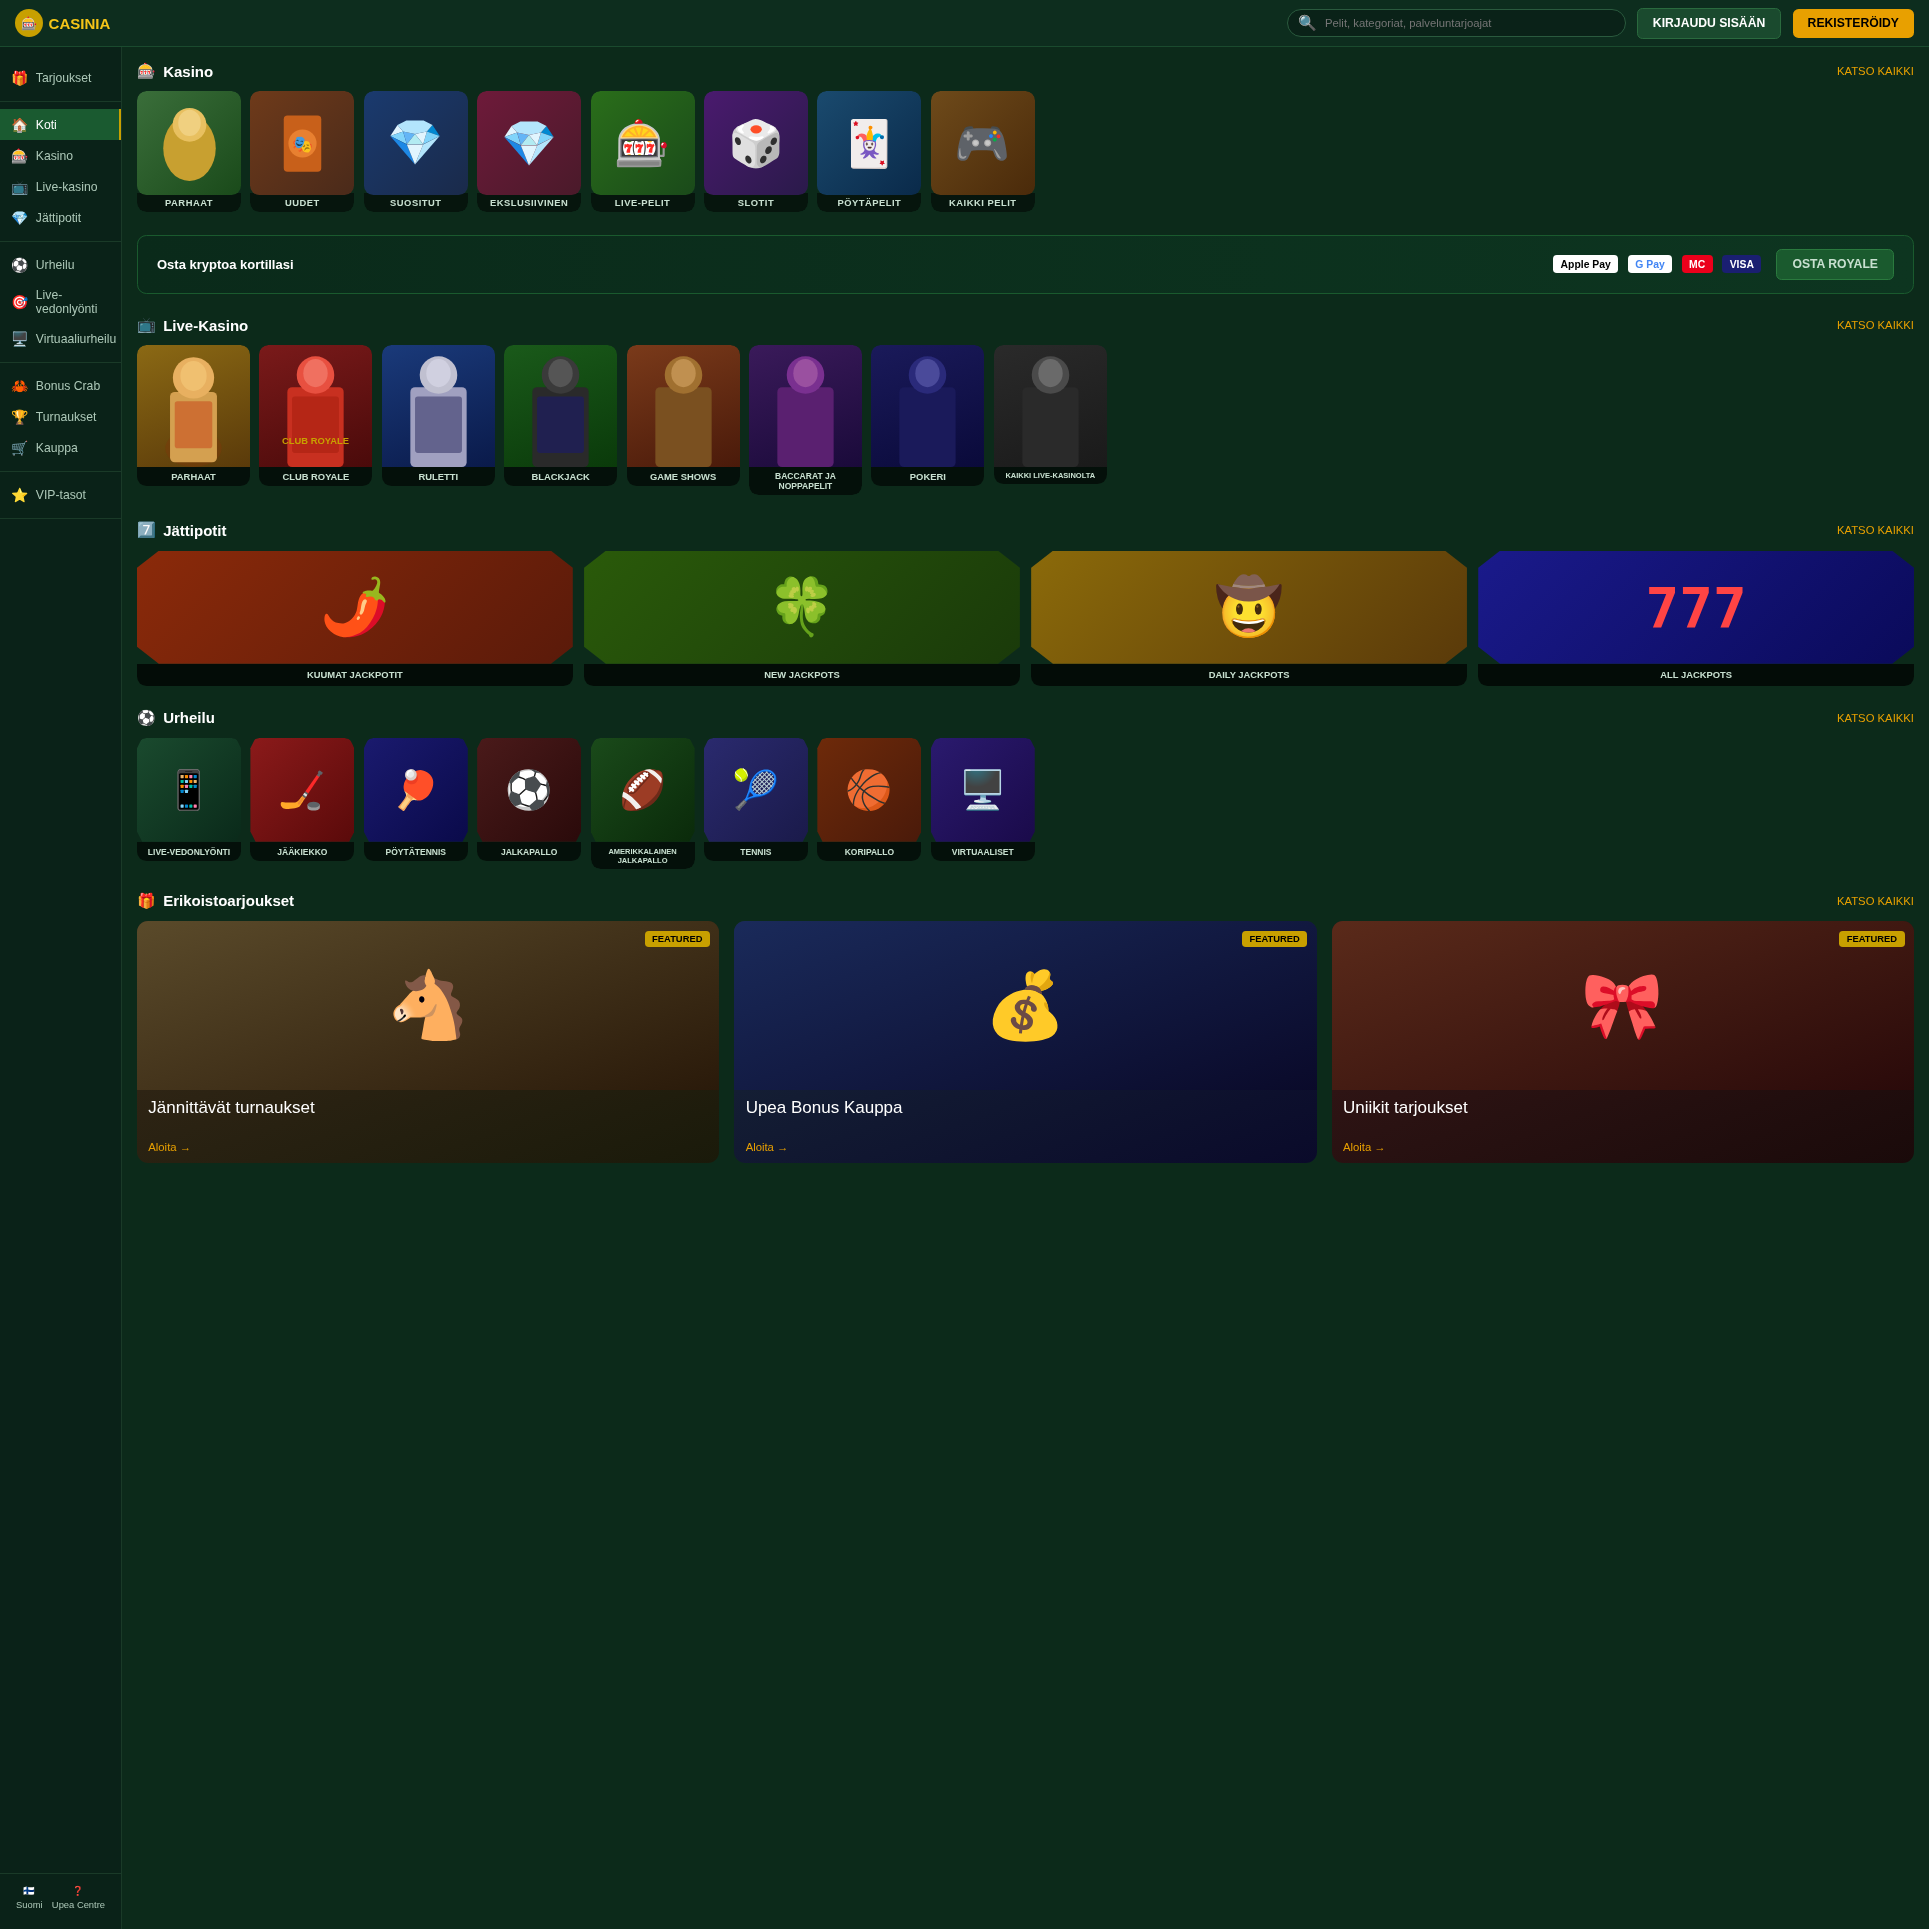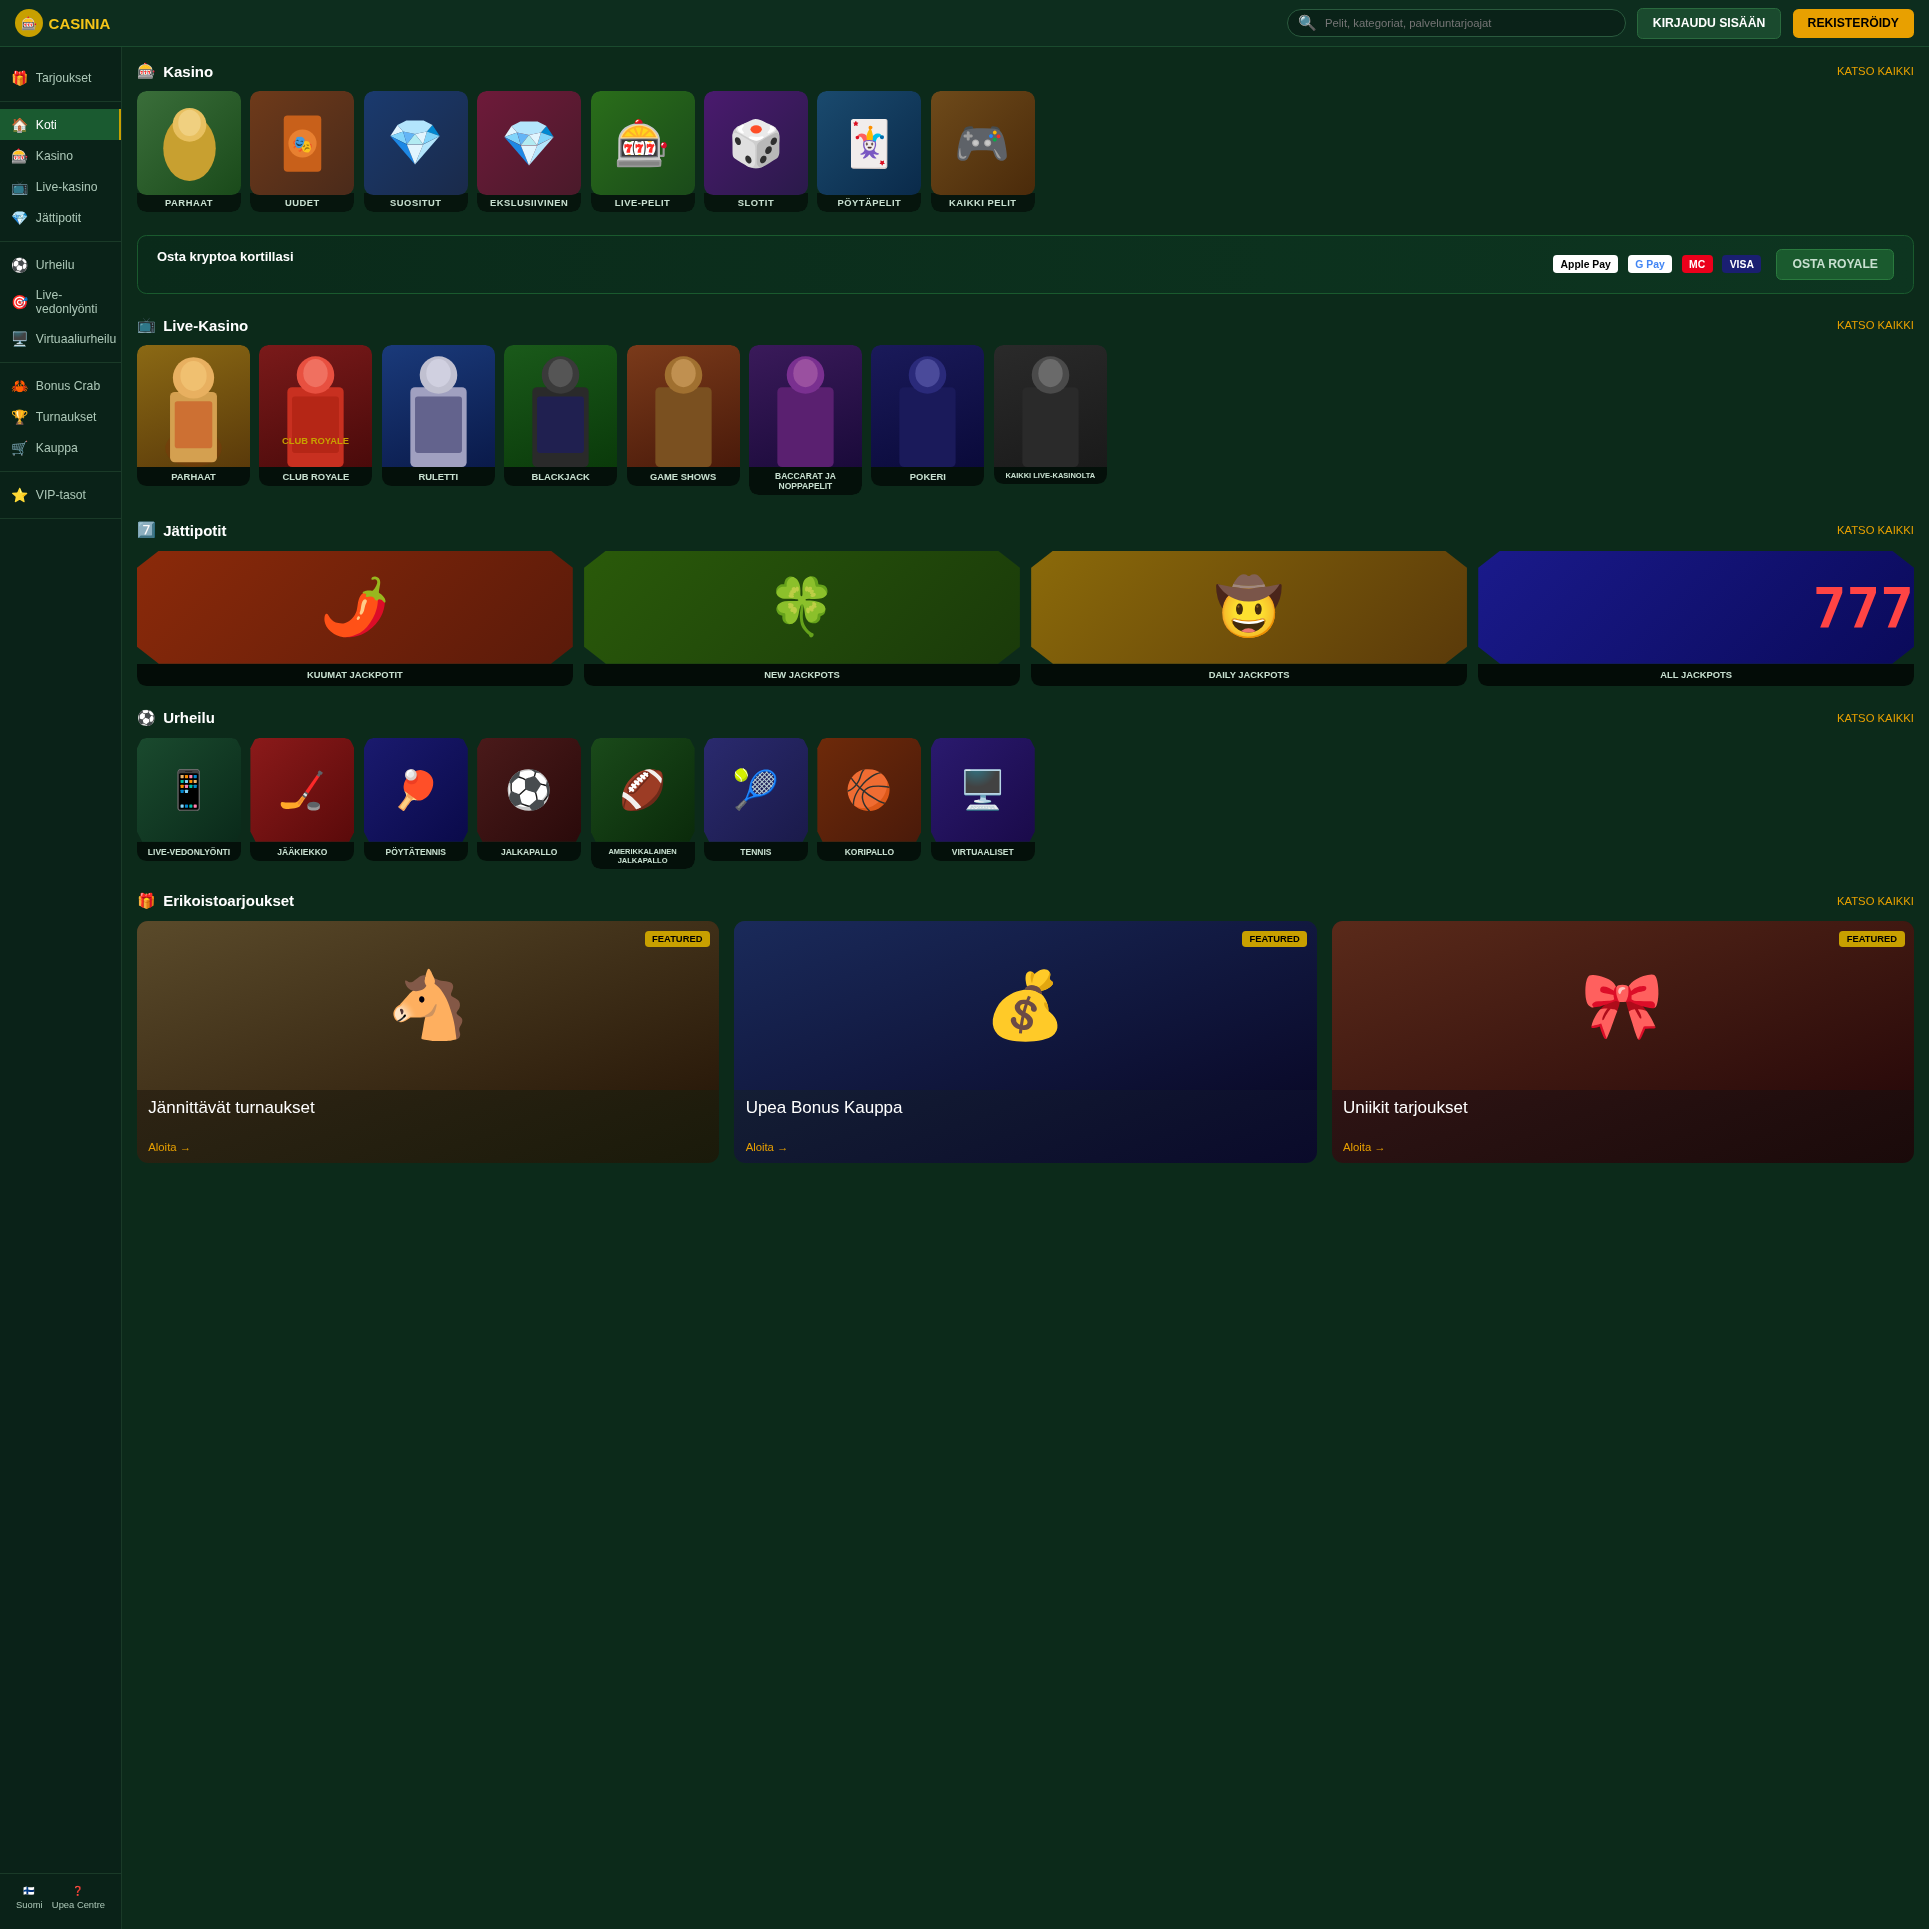--- a/index.html
+++ b/index.html
@@ -112,21 +112,21 @@
     .cat-slotit { background: linear-gradient(135deg, #4a1a6e, #2a1a4a); }
     .cat-poyta { background: linear-gradient(135deg, #1a4a6e, #0a2a4a); }
     .cat-kaikki { background: linear-gradient(135deg, #6e4a1a, #4a2a0a); }
 
     
     .crypto-banner {
       background: linear-gradient(90deg, #0a2a1a, #0d3520);
       border: 0.9px solid #1a5a2e;
       border-radius: 9.4px;
       padding: 13px 19px;
-      display: flex; gap: 15px;
+      display: flex; align-items: center; gap: 15px;
       margin-bottom: 22.6px;
     }
     .crypto-text { font-size: 13px; font-weight: bold; flex: 1; }
     .crypto-logos { display: flex; gap: 9.4px; align-items: center; }
     .crypto-logo {
       background: #fff; border-radius: 3.8px; padding: 3.8px 7.5px;
       font-size: 10.4px; font-weight: bold; color: #000;
     }
     .crypto-btn {
       background: #1a5a2e; color: #c8e0d0; border: 0.9px solid #2a7a3e;
@@ -530,21 +530,21 @@
           </div>
           <div class="jackpot-label">NEW JACKPOTS</div>
         </div>
         <div class="jackpot-card">
           <div class="jackpot-image jp-daily" style="display:flex;align-items:center;justify-content:center;">
             <span style="font-size:56px;">🤠</span>
           </div>
           <div class="jackpot-label">DAILY JACKPOTS</div>
         </div>
         <div class="jackpot-card">
-          <div class="jackpot-image jp-all" style="display:flex;align-items:center;justify-content:flex-end;">
+          <div class="jackpot-image jp-all" style="display:flex;align-items:center;justify-content:center;">
             <span style="font-size:56px;color:#ff4444;font-weight:bold;font-family:monospace;">777</span>
           </div>
           <div class="jackpot-label">ALL JACKPOTS</div>
         </div>
       </div>
     </div>
 
     <div class="section">
       <div class="section-header">
         <div class="section-title">

